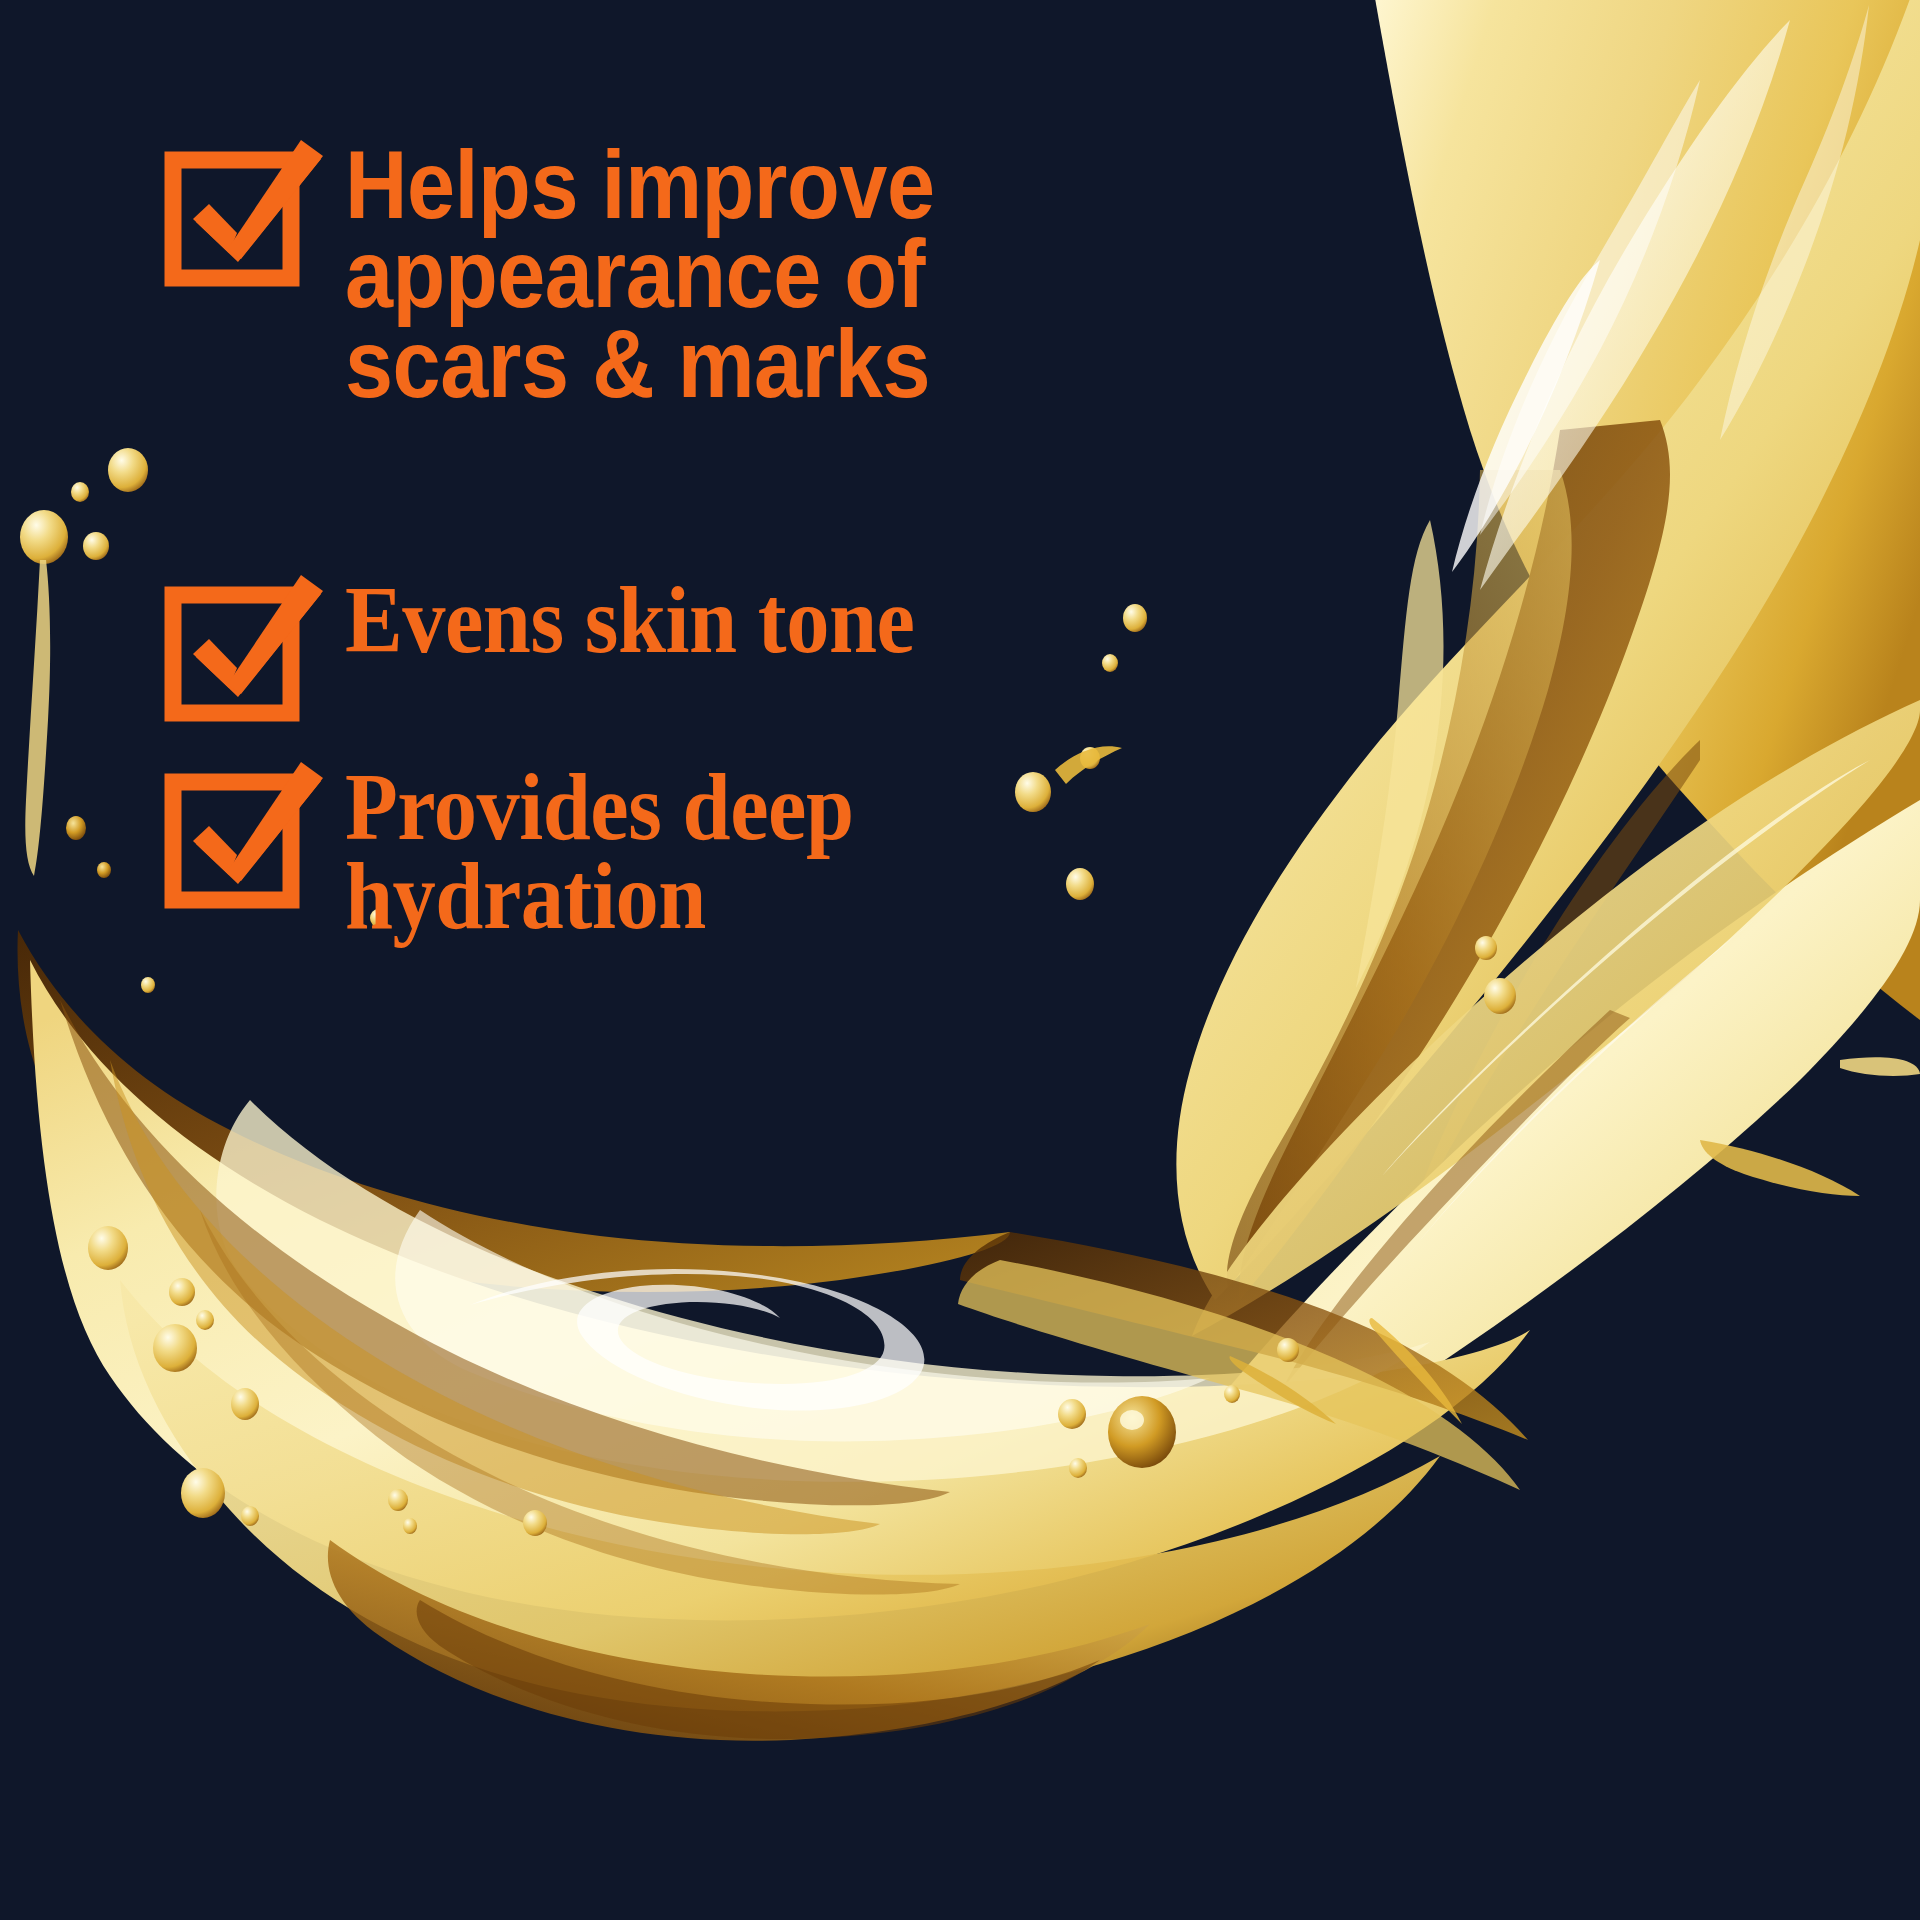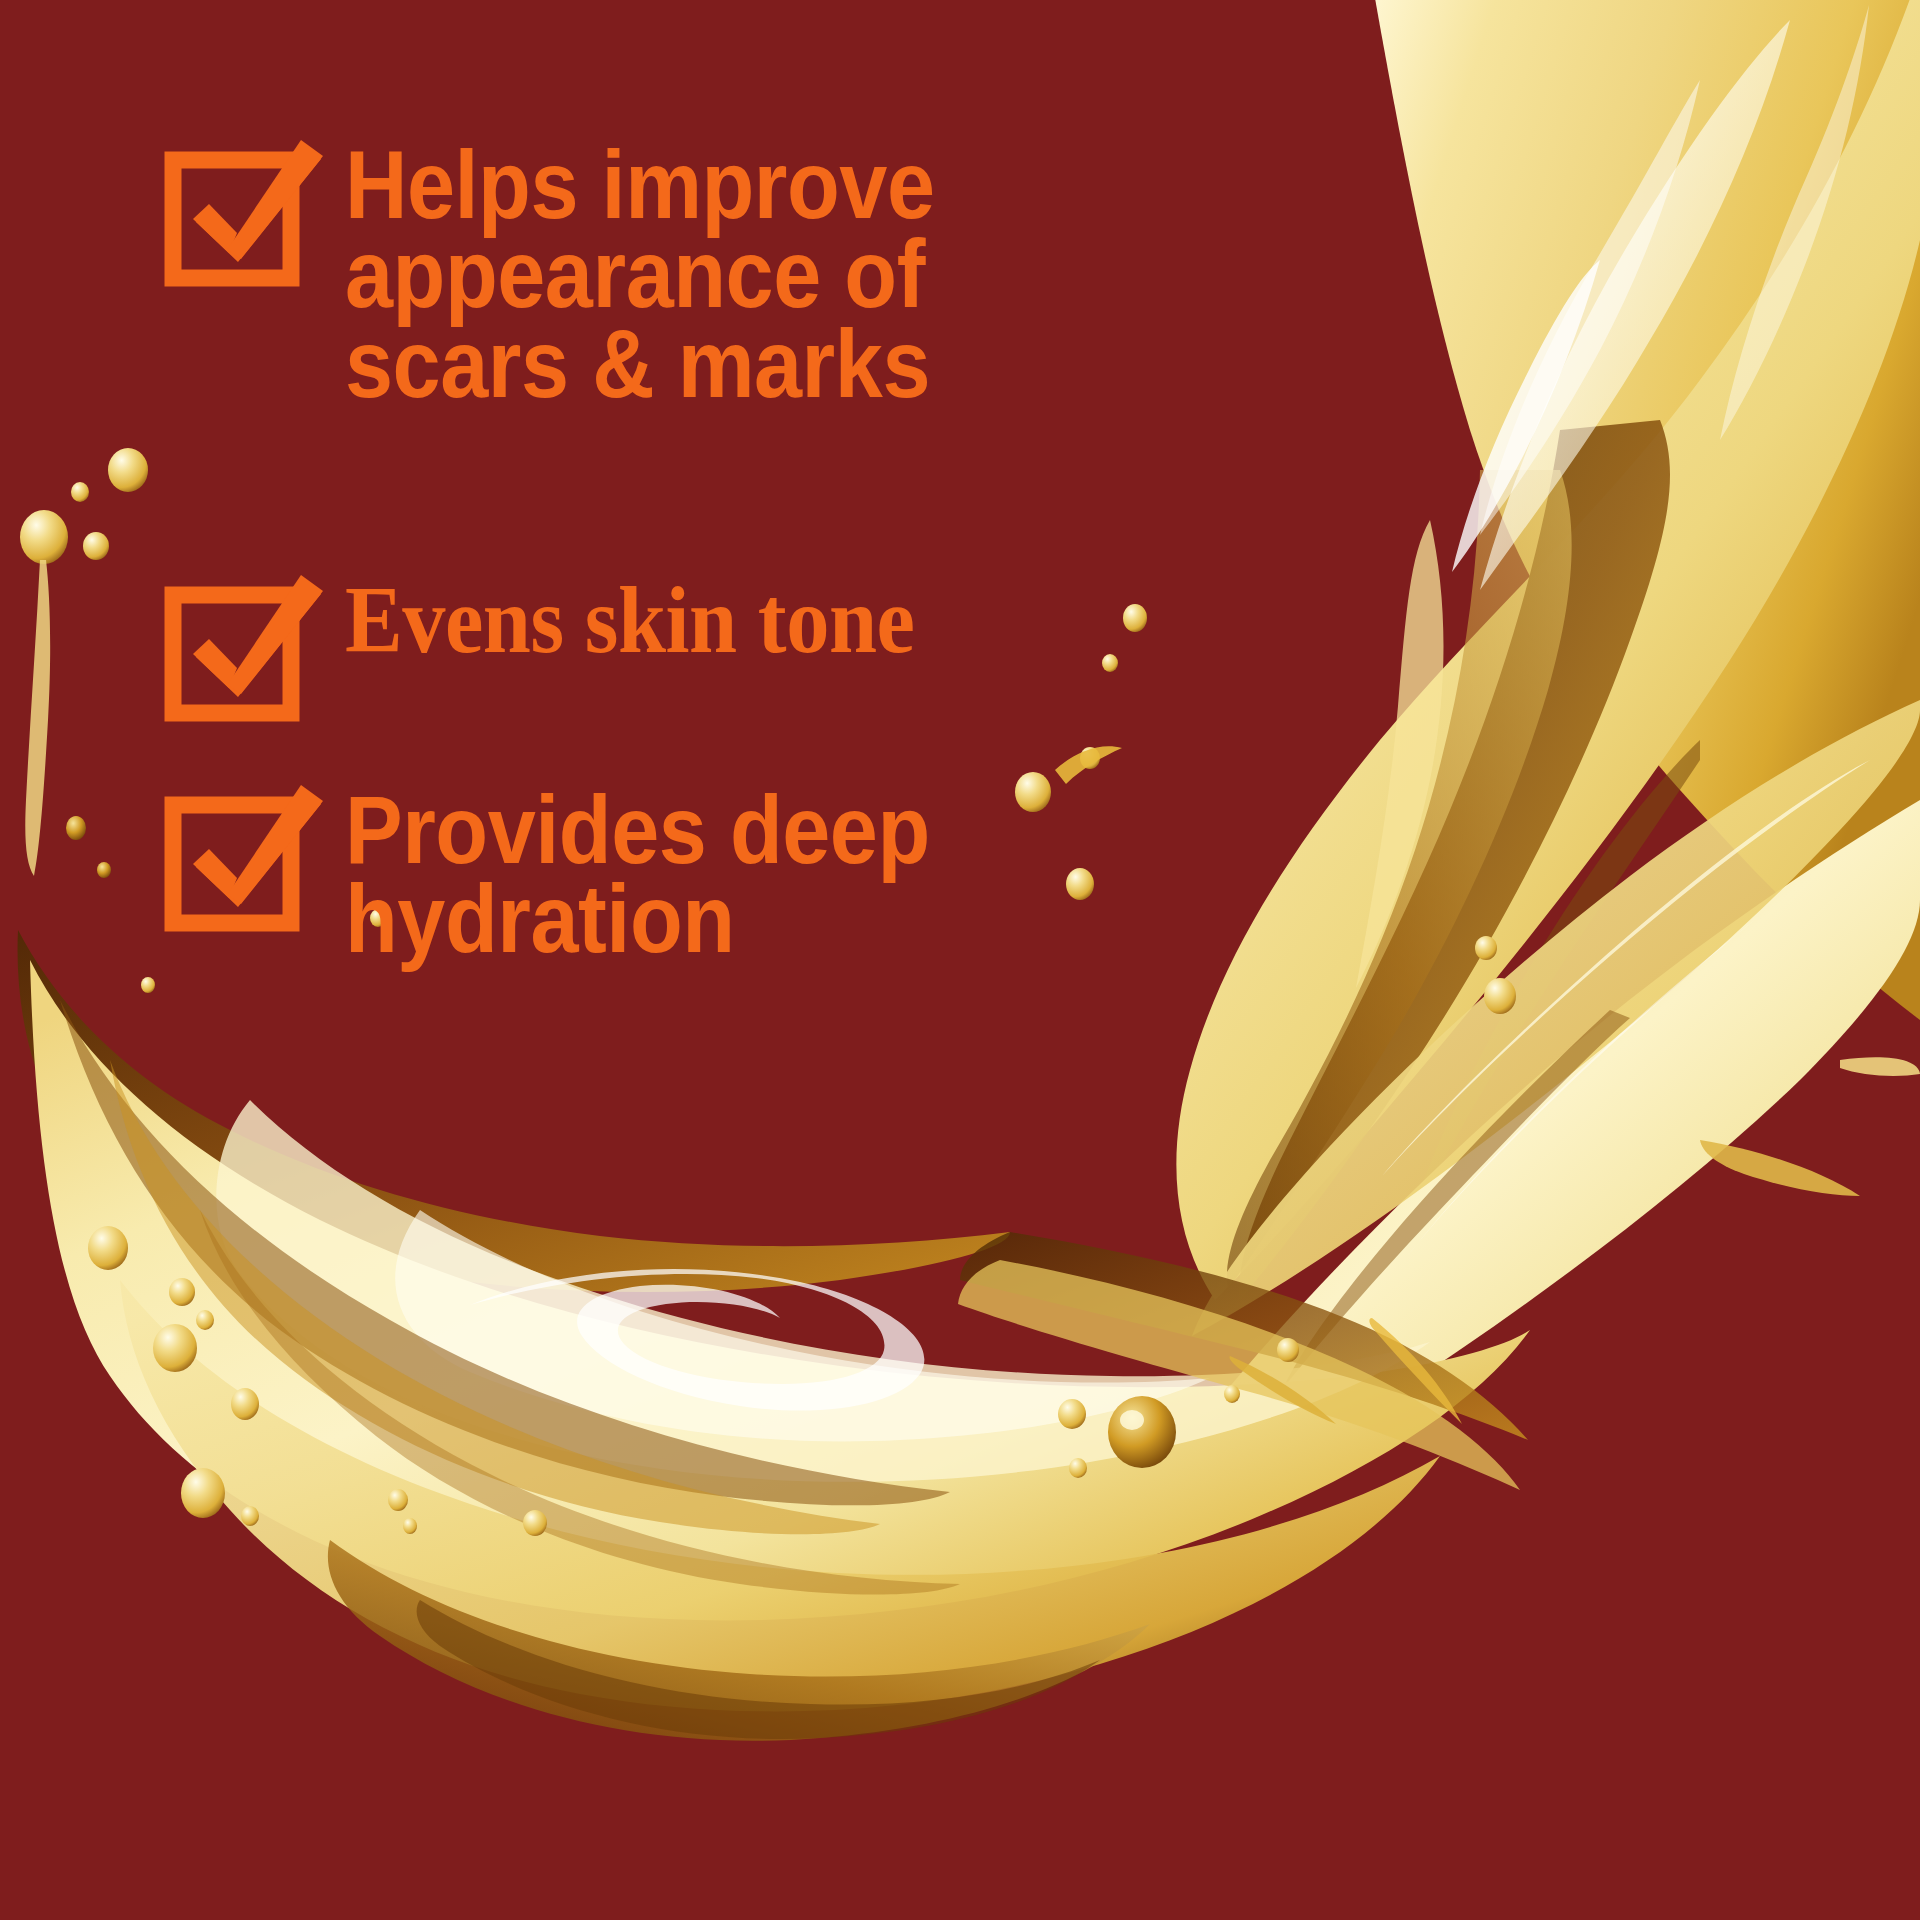--- a/index.html
+++ b/index.html
@@ -5,21 +5,21 @@
 <style>
   html, body {
     margin: 0;
     padding: 0;
     background: #ffffff;
   }
   #stage {
     position: relative;
     width: 1920px;
     height: 1920px;
-    background: #7f1d1d;
+    background: #0f172a;
     overflow: hidden;
     font-family: "Liberation Sans", "DejaVu Sans", sans-serif;
   }
 
   
   #splash-art {
     position: absolute;
     inset: 0;
     width: 1920px;
     height: 1920px;
@@ -34,21 +34,21 @@
     width: 1150px;
     z-index: 5;
   }
   .benefit-row {
     position: absolute;
     display: flex;
     align-items: flex-start;
   }
   .benefit-row[data-row="0"] { left: 163px; top: 118px; }
   .benefit-row[data-row="1"] { left: 163px; top: 553px; font-family: Liberation Serif, serif; }
-  .benefit-row[data-row="2"] { left: 163px; top: 763px; }
+  .benefit-row[data-row="2"] { left: 163px; top: 740px; font-family: Liberation Serif, serif; }
 
   .check-icon {
     width: 172px;
     height: 172px;
     flex: 0 0 172px;
     margin-top: 8px;
   }
   .check-icon svg { display: block; width: 172px; height: 172px; }
 
   .benefit-text {

